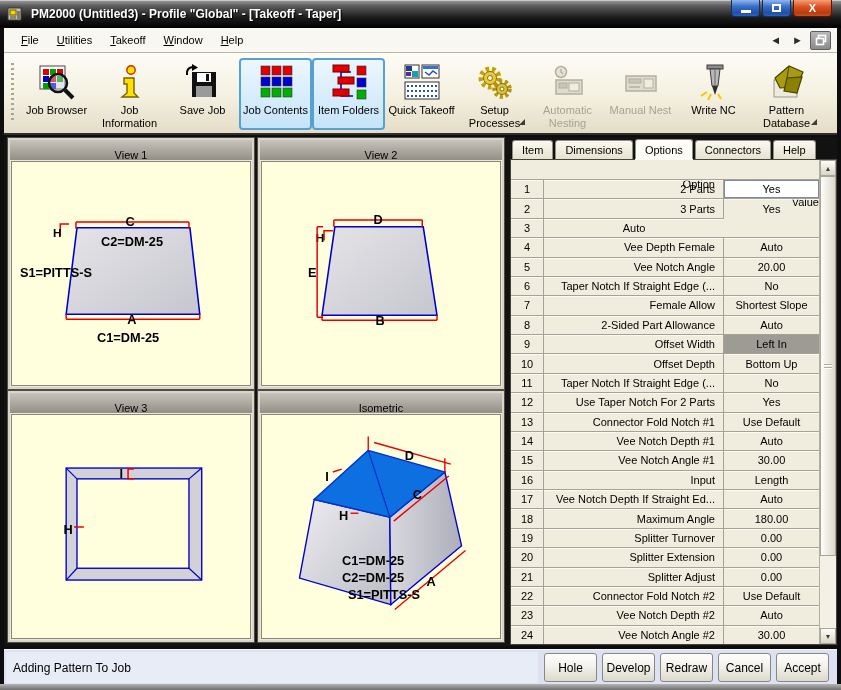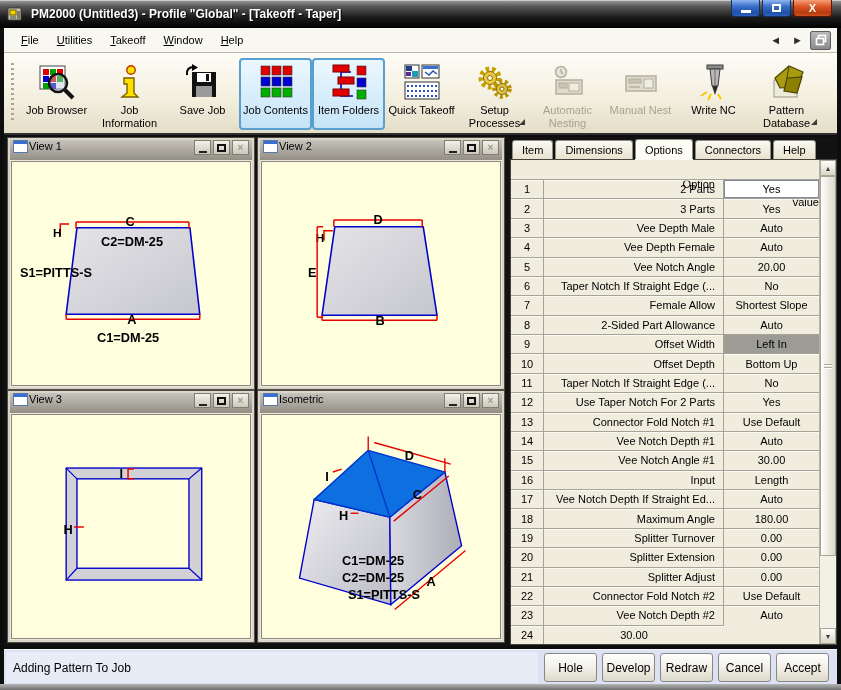--- a/index.html
+++ b/index.html
@@ -49,21 +49,21 @@
     border-bottom:6px solid #3c3c3c; border-left:6px solid transparent; }
 
   
   .main { position:absolute; top:137px; left:4px; right:4px; height:509px; background:#121212; }
 
   .view-window { position:absolute; width:246px; height:251px; background:#ece9d8;
     border:2px solid #d9d5c9; box-shadow:0 0 0 1px #4e4c44; }
   .vw1 { left:4px;  top:1px; }  .vw2 { left:254px; top:1px; }
   .vw3 { left:4px;  top:254px; } .vw4 { left:254px; top:254px; }
   .view-title { height:20px; background:linear-gradient(#c6c3bc, #938f85);
-    display:flex; padding:0 3px; gap:1px; }
+    display:flex; align-items:center; padding:0 3px; gap:9px;flex-direction:column; }
   .vt-text { flex:1; font-size:11px; }
   .vbtn { width:17px; height:15px; background:linear-gradient(#f2f0e8,#ccc8ba);
     border:1px solid #807e72; display:flex; align-items:center; justify-content:center;
     font-size:10px; margin-left:1px; }
   .vbtn .bar { width:8px; height:2px; background:#222; margin-top:8px; }
   .vbtn .box { width:9px; height:8px; border:2px solid #111; }
   .vbtn.vclose { color:#9b998d; font-weight:bold; }
   .view-content { position:absolute; top:21px; left:1px; right:1px; bottom:1px;
     background:#ffffde; border:1px solid #8a887c; }
   .view-content svg { display:block; width:100%; height:100%; }
@@ -478,21 +478,20 @@
               <div class="c-opt">2 Parts</div>
               <div class="c-val edit">Yes</div>
             </div>
             <div class="trow">
               <div class="c-num">2</div>
               <div class="c-opt">3 Parts</div>
               <div class="c-val">Yes</div>
             </div>
             <div class="trow">
               <div class="c-num">3</div>
-              <div class="c-opt">Vee Depth Male</div>
               <div class="c-val">Auto</div>
             </div>
             <div class="trow">
               <div class="c-num">4</div>
               <div class="c-opt">Vee Depth Female</div>
               <div class="c-val">Auto</div>
             </div>
             <div class="trow">
               <div class="c-num">5</div>
               <div class="c-opt">Vee Notch Angle</div>
@@ -583,20 +582,21 @@
               <div class="c-opt">Connector Fold Notch #2</div>
               <div class="c-val">Use Default</div>
             </div>
             <div class="trow">
               <div class="c-num">23</div>
               <div class="c-opt">Vee Notch Depth #2</div>
               <div class="c-val">Auto</div>
             </div>
             <div class="trow">
               <div class="c-num">24</div>
+              <div class="c-opt">Vee Notch Angle #2</div>
               <div class="c-val">30.00</div>
             </div>
           </div>
         <div class="vscroll">
           <div class="sbtn up">▲</div>
           <div class="sthumb">
             <div class="sgrip"></div>
           </div>
           <div class="sbtn down">▼</div>
         </div>

